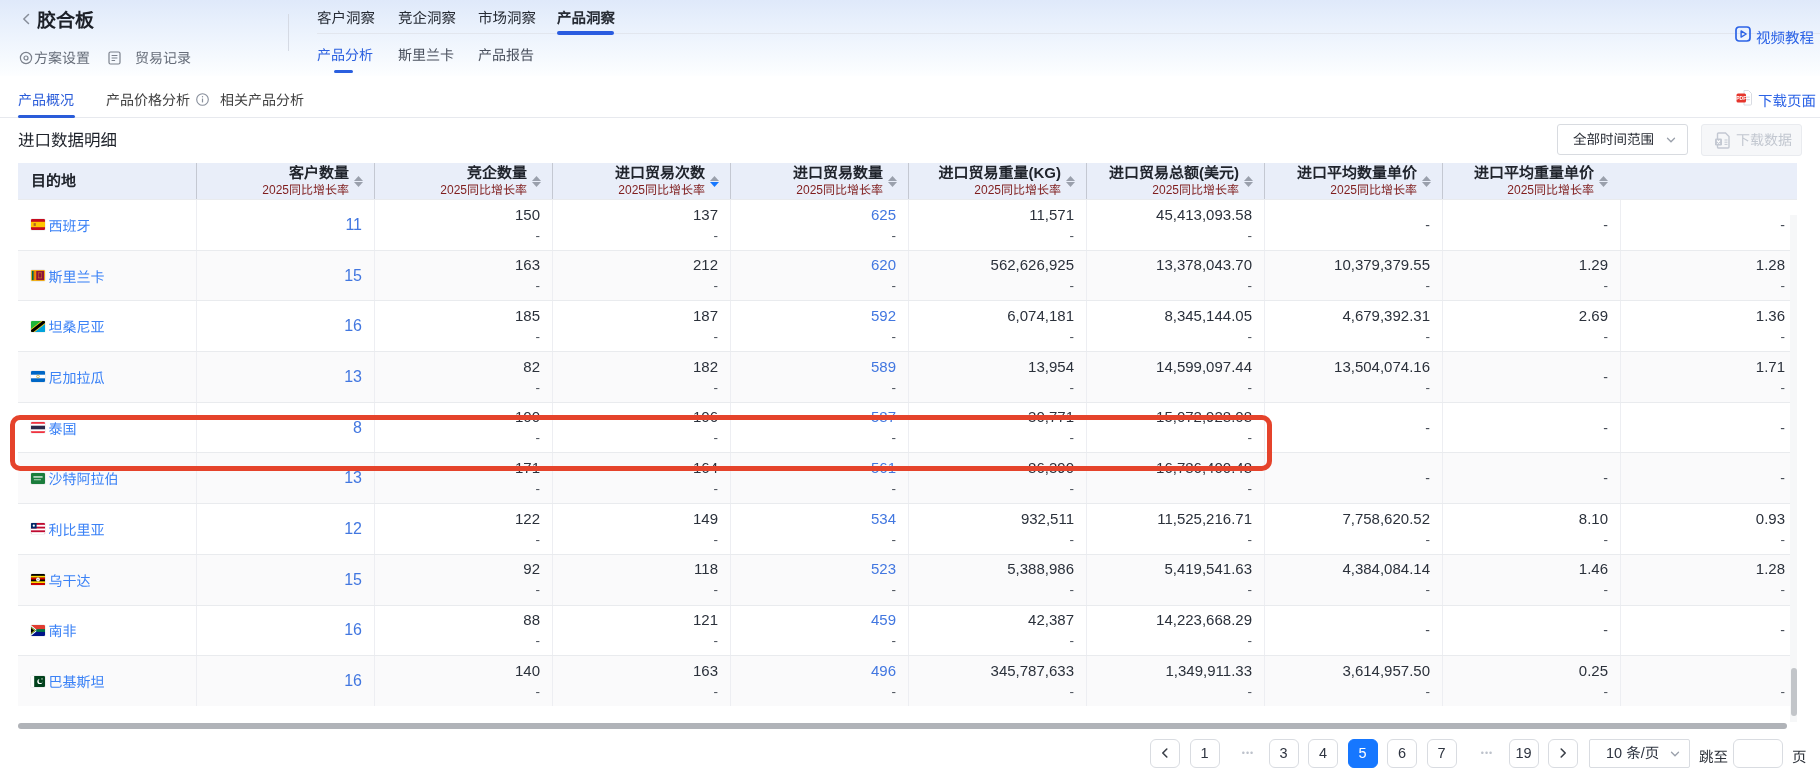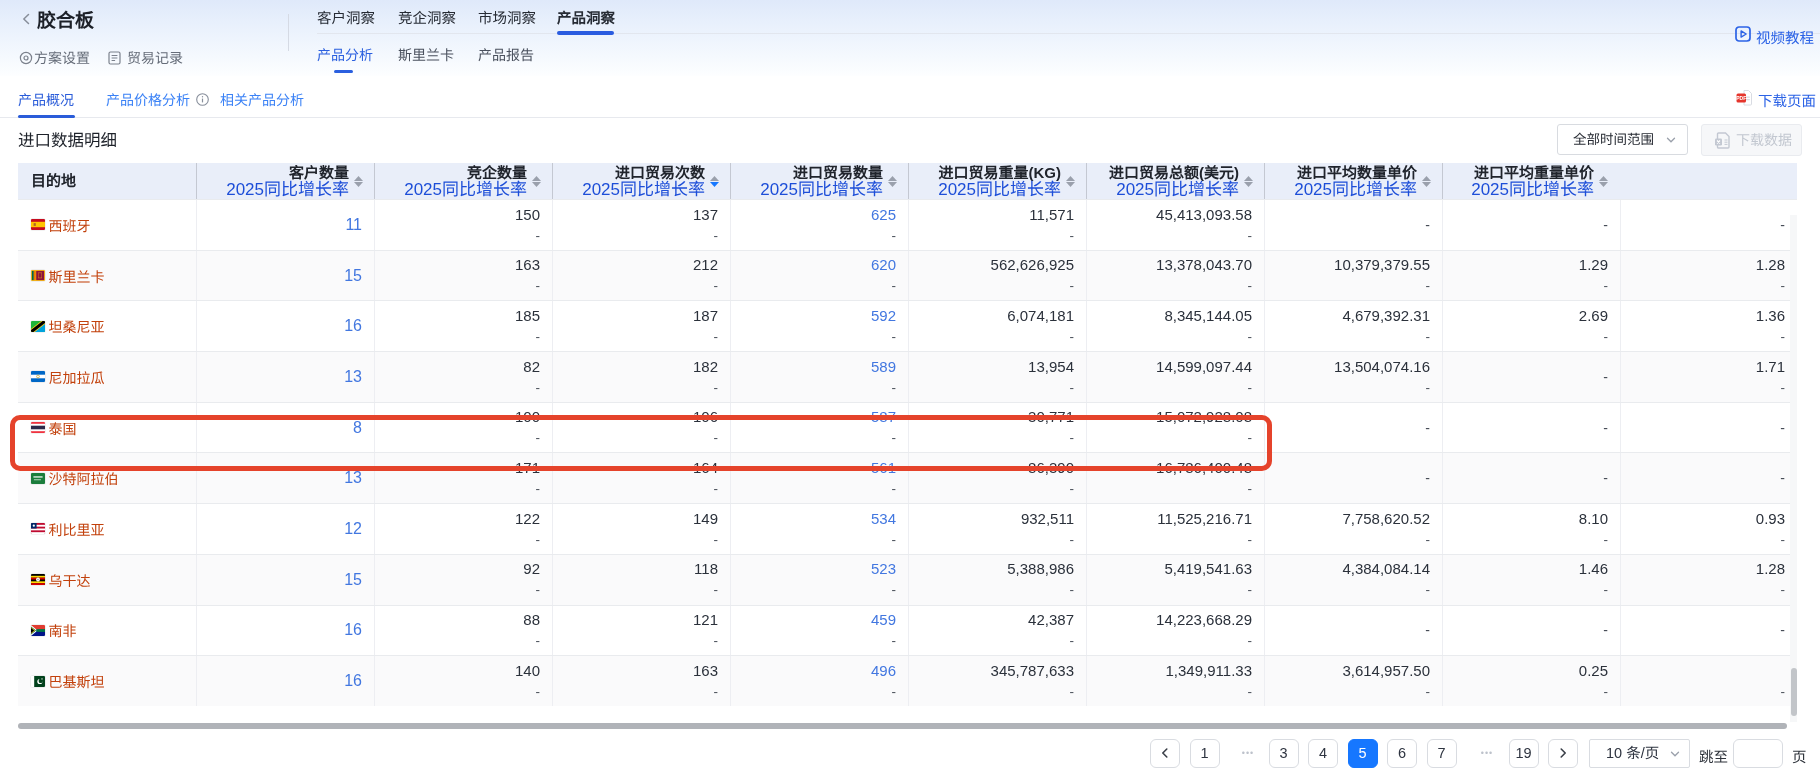--- a/index.html
+++ b/index.html
@@ -14,51 +14,51 @@
 .tabline{position:absolute;left:317px;top:33px;width:1503px;height:1px;background:#e2e6ee}
 .tab1{position:absolute;top:5.5px;font-size:14.5px;color:#262b34;font-weight:500;white-space:nowrap}
 .tab1.bold{font-weight:700}
 .tab1bar{position:absolute;left:557px;top:31px;width:57px;height:3.5px;background:#2a5ce0;border-radius:2px}
 .tab2{position:absolute;top:43.5px;font-size:14px;color:#4a515e;white-space:nowrap}
 .tab2.on{color:#2a5fdf}
 .tab2bar{position:absolute;left:334px;top:70px;width:19px;height:3px;background:#2a5fdf;border-radius:1.5px}
 .vlink{position:absolute;font-size:14.5px;color:#2c63e6;white-space:nowrap}
 
 .subnav{position:absolute;left:0;top:76px;width:1820px;height:42px;background:#fff;border-bottom:1px solid #e7e9ee}
-.nav2{position:absolute;top:13px;font-size:14px;color:#3b82f6;white-space:nowrap}
+.nav2{position:absolute;top:13px;font-size:14px;color:#404040;white-space:nowrap}
 .nav2.on{color:#2a5cd9}
 .nav2bar{position:absolute;left:18px;top:39px;width:57px;height:3px;background:#2a5cd9;border-radius:1.5px}
 
 .secttl{position:absolute;left:18px;top:127px;font-size:16.5px;font-weight:normal;color:#1e222a}
 .timesel{position:absolute;left:1557px;top:124px;width:131px;height:31px;border:1px solid #d8dbe0;border-radius:3px;background:#fff;font-size:13.5px;color:#272b33;line-height:29px;padding-left:15px}
 .timesel svg{position:absolute;right:10px;top:9px}
 .dlbtn{position:absolute;left:1701px;top:124px;width:101px;height:32px;background:#f6f7f9;border:1px solid #e9ebef;border-radius:3px;font-size:14px;color:#c2c7d0;line-height:30px}
 .dlbtn .ic{position:absolute;left:12px;top:7px;width:17px;height:17px}
 .dlbtn .tx{position:absolute;left:34px}
 
 .tbl{position:absolute;left:18px;top:163px;width:1779px}
 .thead{display:flex;height:36px;background:#e9eef9}
 .hc{width:178px;position:relative;border-left:1px solid #c4c8d2;display:flex;align-items:center;justify-content:flex-end}
 .hc:first-child{border-left:none;justify-content:flex-start}
 .hc:last-child{width:177px}
 .hc-first{padding-left:13px}
 .htwrap{display:flex;align-items:center;padding-right:11px}
 .htext{text-align:right}
 .htitle{font-size:15px;font-weight:bold;color:#20242c;line-height:18px;white-space:nowrap}
-.hsub{font-size:17px;color:#1d4ed8;line-height:16px;white-space:nowrap}
+.hsub{font-size:12px;color:#7f1d1d;line-height:16px;white-space:nowrap}
 .caret{margin-left:5px;flex:none}
 .row{display:flex;height:50.7px;background:#fff;border-top:1px solid #e9ebee}
 .row.even{background:#fafafb}
 .row:first-of-type{border-top:none}
 .td{width:178px;position:relative;border-left:1px solid #edeef2;padding:3.5px 12px 0 0;text-align:right}
 .td:first-child{border-left:none}
 .td:last-child{width:177px}
 .td-first{display:flex;align-items:center;padding:0 0 0 13px;text-align:left}
 .flag{width:14px;height:11px;display:inline-block;line-height:0;border-radius:1px;overflow:hidden;box-shadow:0 0 0 0.5px rgba(0,0,0,0.10)}
-.cname{margin-left:3.5px;font-size:14px;color:#c2410c}
+.cname{margin-left:3.5px;font-size:14px;color:#3b82f6}
 .td-num{display:flex;align-items:center;justify-content:flex-end;padding-top:0}
 .lk{color:#4277e0}
 .v{font-size:15px;color:#2b313b;line-height:21px}
 .g{font-size:13.5px;color:#474d57;line-height:21px}
 .td-center{display:flex;align-items:center;justify-content:flex-end;padding-top:0}
 .dash{font-size:14px;color:#474d57}
 
 .redbox{position:absolute;left:10px;top:415px;width:1262px;height:56px;border:5px solid #e5432b;border-radius:10px;z-index:5}
 
 .hsb{position:absolute;left:18px;top:722.5px;width:1769px;height:6px;border-radius:3px;background:#b0b3b8}
@@ -76,21 +76,21 @@
 <body>
 <div class="tophdr">
   <svg class="backcv" width="10" height="12" viewBox="0 0 10 12">
       <path d="M7.5 1.5 L2.8 6 L7.5 10.5" fill="none" stroke="#878e99" stroke-width="1.5" stroke-linecap="round" stroke-linejoin="round"></path>
     </svg>
   <div class="ptitle">胶合板</div>
   <div class="toolrow" style="left:18.5px;width:120px"><span style="position:relative;padding-left:15.5px"><svg width="14" height="14" viewBox="0 0 14 14" style="position:absolute;left:0;top:1px">
           <circle cx="7" cy="7" r="5.6" fill="none" stroke="#7b818c" stroke-width="1.2"></circle>
           <circle cx="7" cy="7" r="2" fill="none" stroke="#7b818c" stroke-width="1.2"></circle>
         </svg>方案设置</span></div>
-  <div class="toolrow" style="left:108px;width:120px"><span style="position:relative;padding-left:19px"><svg width="13" height="14" viewBox="0 0 13 14" style="position:absolute;left:0;top:1px">
+  <div class="toolrow" style="left:108px;width:120px"><span style="position:relative;padding-left:27px"><svg width="13" height="14" viewBox="0 0 13 14" style="position:absolute;left:0;top:1px">
           <rect x="1" y="1" width="11" height="12" rx="1.5" fill="none" stroke="#7b818c" stroke-width="1.2"></rect>
           <path d="M3.6 4.5 h5.8 M3.6 7 h5.8 M3.6 9.5 h3.5" stroke="#7b818c" stroke-width="1.1"></path>
         </svg>贸易记录</span></div>
   <div class="vdiv"></div>
   <div class="tabline"></div>
   <div class="tab1" style="left:317px">客户洞察</div>
   <div class="tab1" style="left:398px">竞企洞察</div>
   <div class="tab1" style="left:478px">市场洞察</div>
   <div class="tab1 bold" style="left:557px">产品洞察</div>
   <div class="tab1bar"></div>

